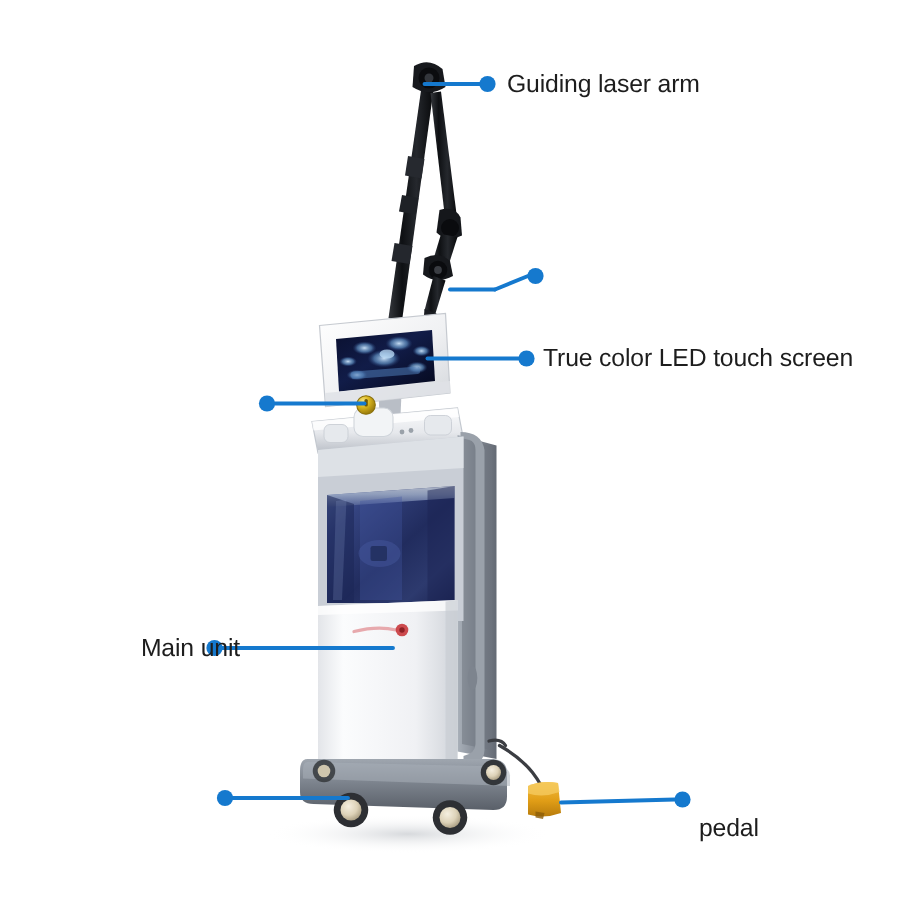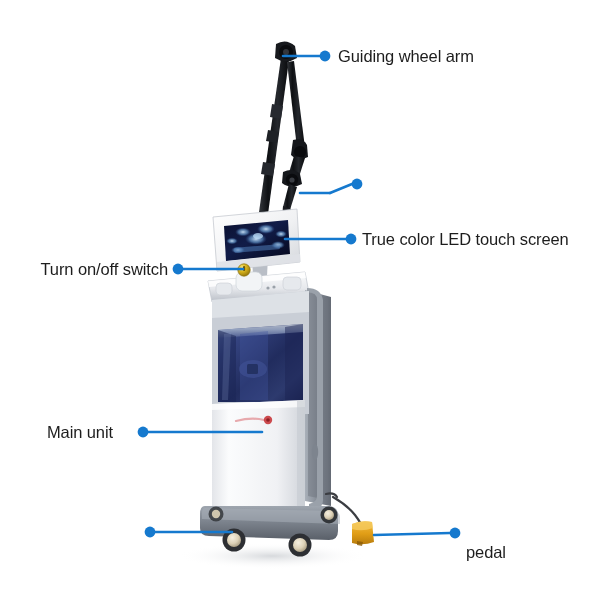--- a/index.html
+++ b/index.html
@@ -265,25 +265,24 @@
       <circle cx="325" cy="56" r="5.4"></circle>
       <circle cx="357" cy="184" r="5.4"></circle>
       <circle cx="351" cy="239" r="5.4"></circle>
       <circle cx="178" cy="269" r="5.4"></circle>
       <circle cx="143" cy="432" r="5.4"></circle>
       <circle cx="150" cy="532" r="5.4"></circle>
       <circle cx="455" cy="533" r="5.4"></circle>
     </g>
   </svg>
 
-  <div class="callout-label lbl-right" style="left:338px; top:48px;">Guiding wheel arm</div>
+  <div class="callout-label lbl-right" style="left:338px; top:48px;">Guiding laser arm</div>
 
 
   <div class="callout-label lbl-right" style="left:362px; top:231px;">True color LED touch screen</div>
 
-  <div class="callout-label lbl-left" style="right:432px; top:261px;">Turn on/off switch</div>
-
-  <div class="callout-label lbl-left" style="right:487px; top:424px;">Main unit</div>
+
+  <div class="callout-label lbl-left" style="right:440px; top:424px;">Main unit</div>
 
 
   <div class="callout-label lbl-right" style="left:466px; top:544px;">pedal</div>
 
 </div>
 
 </body></html>

